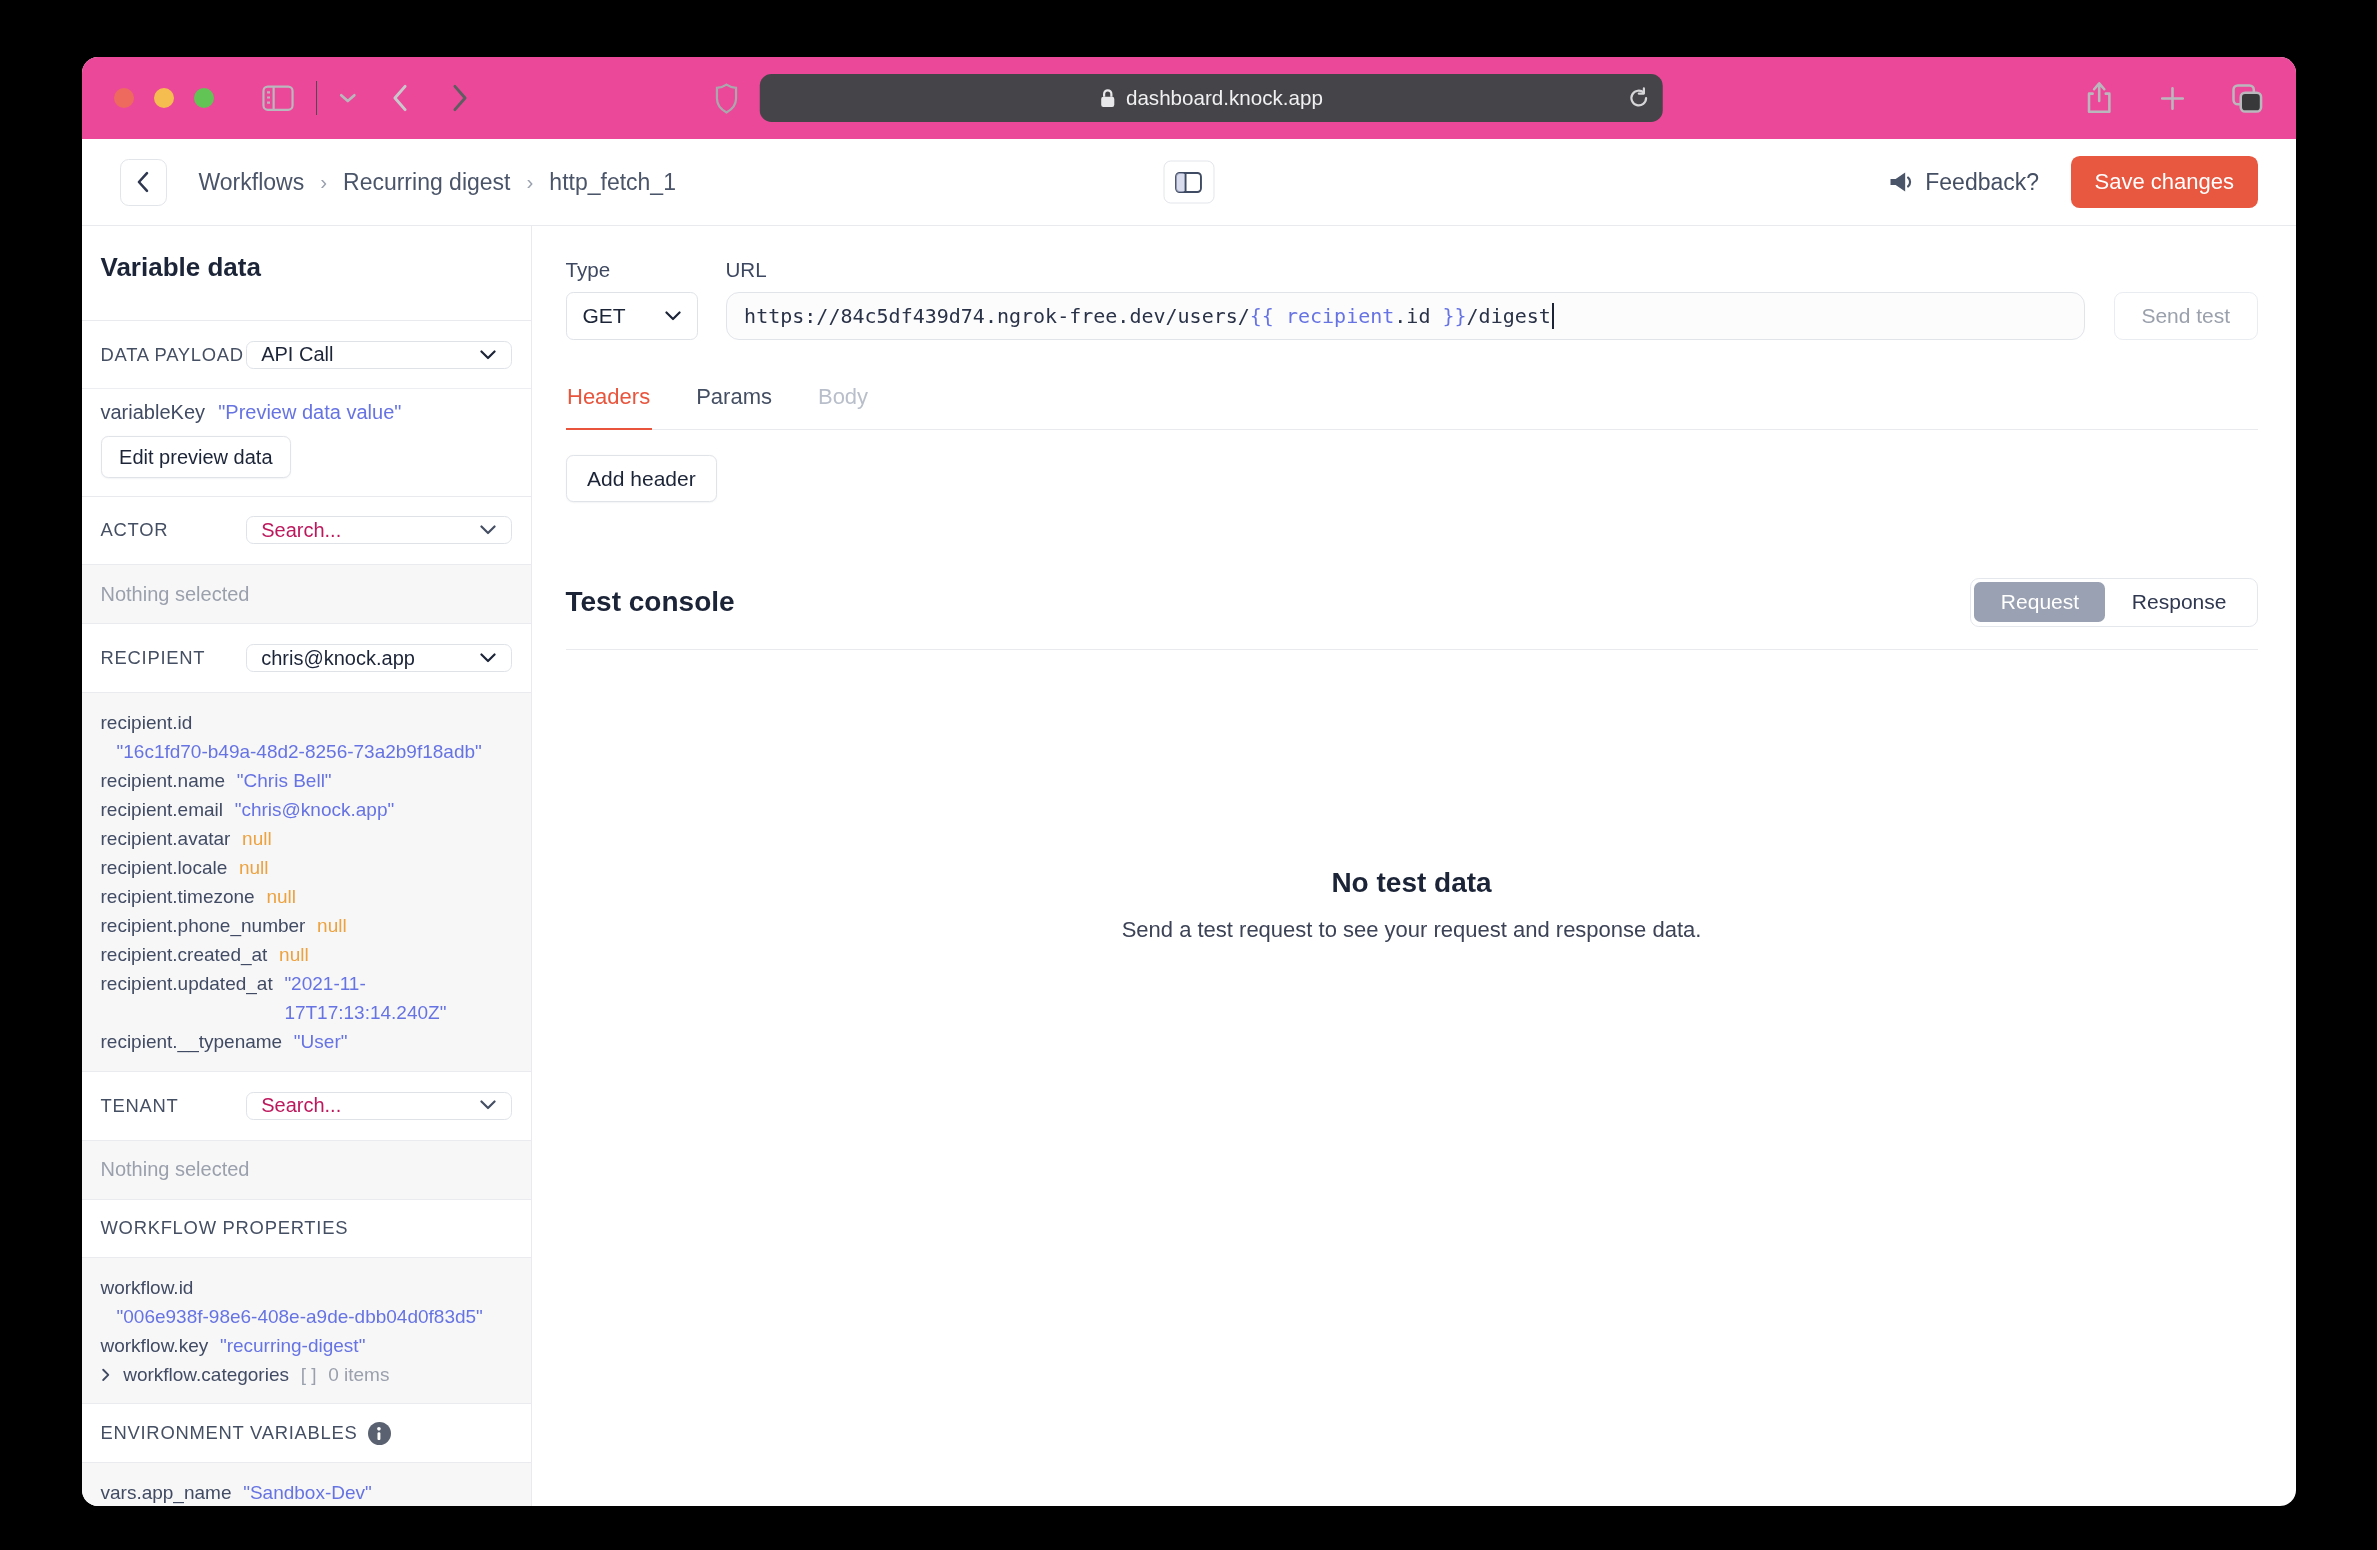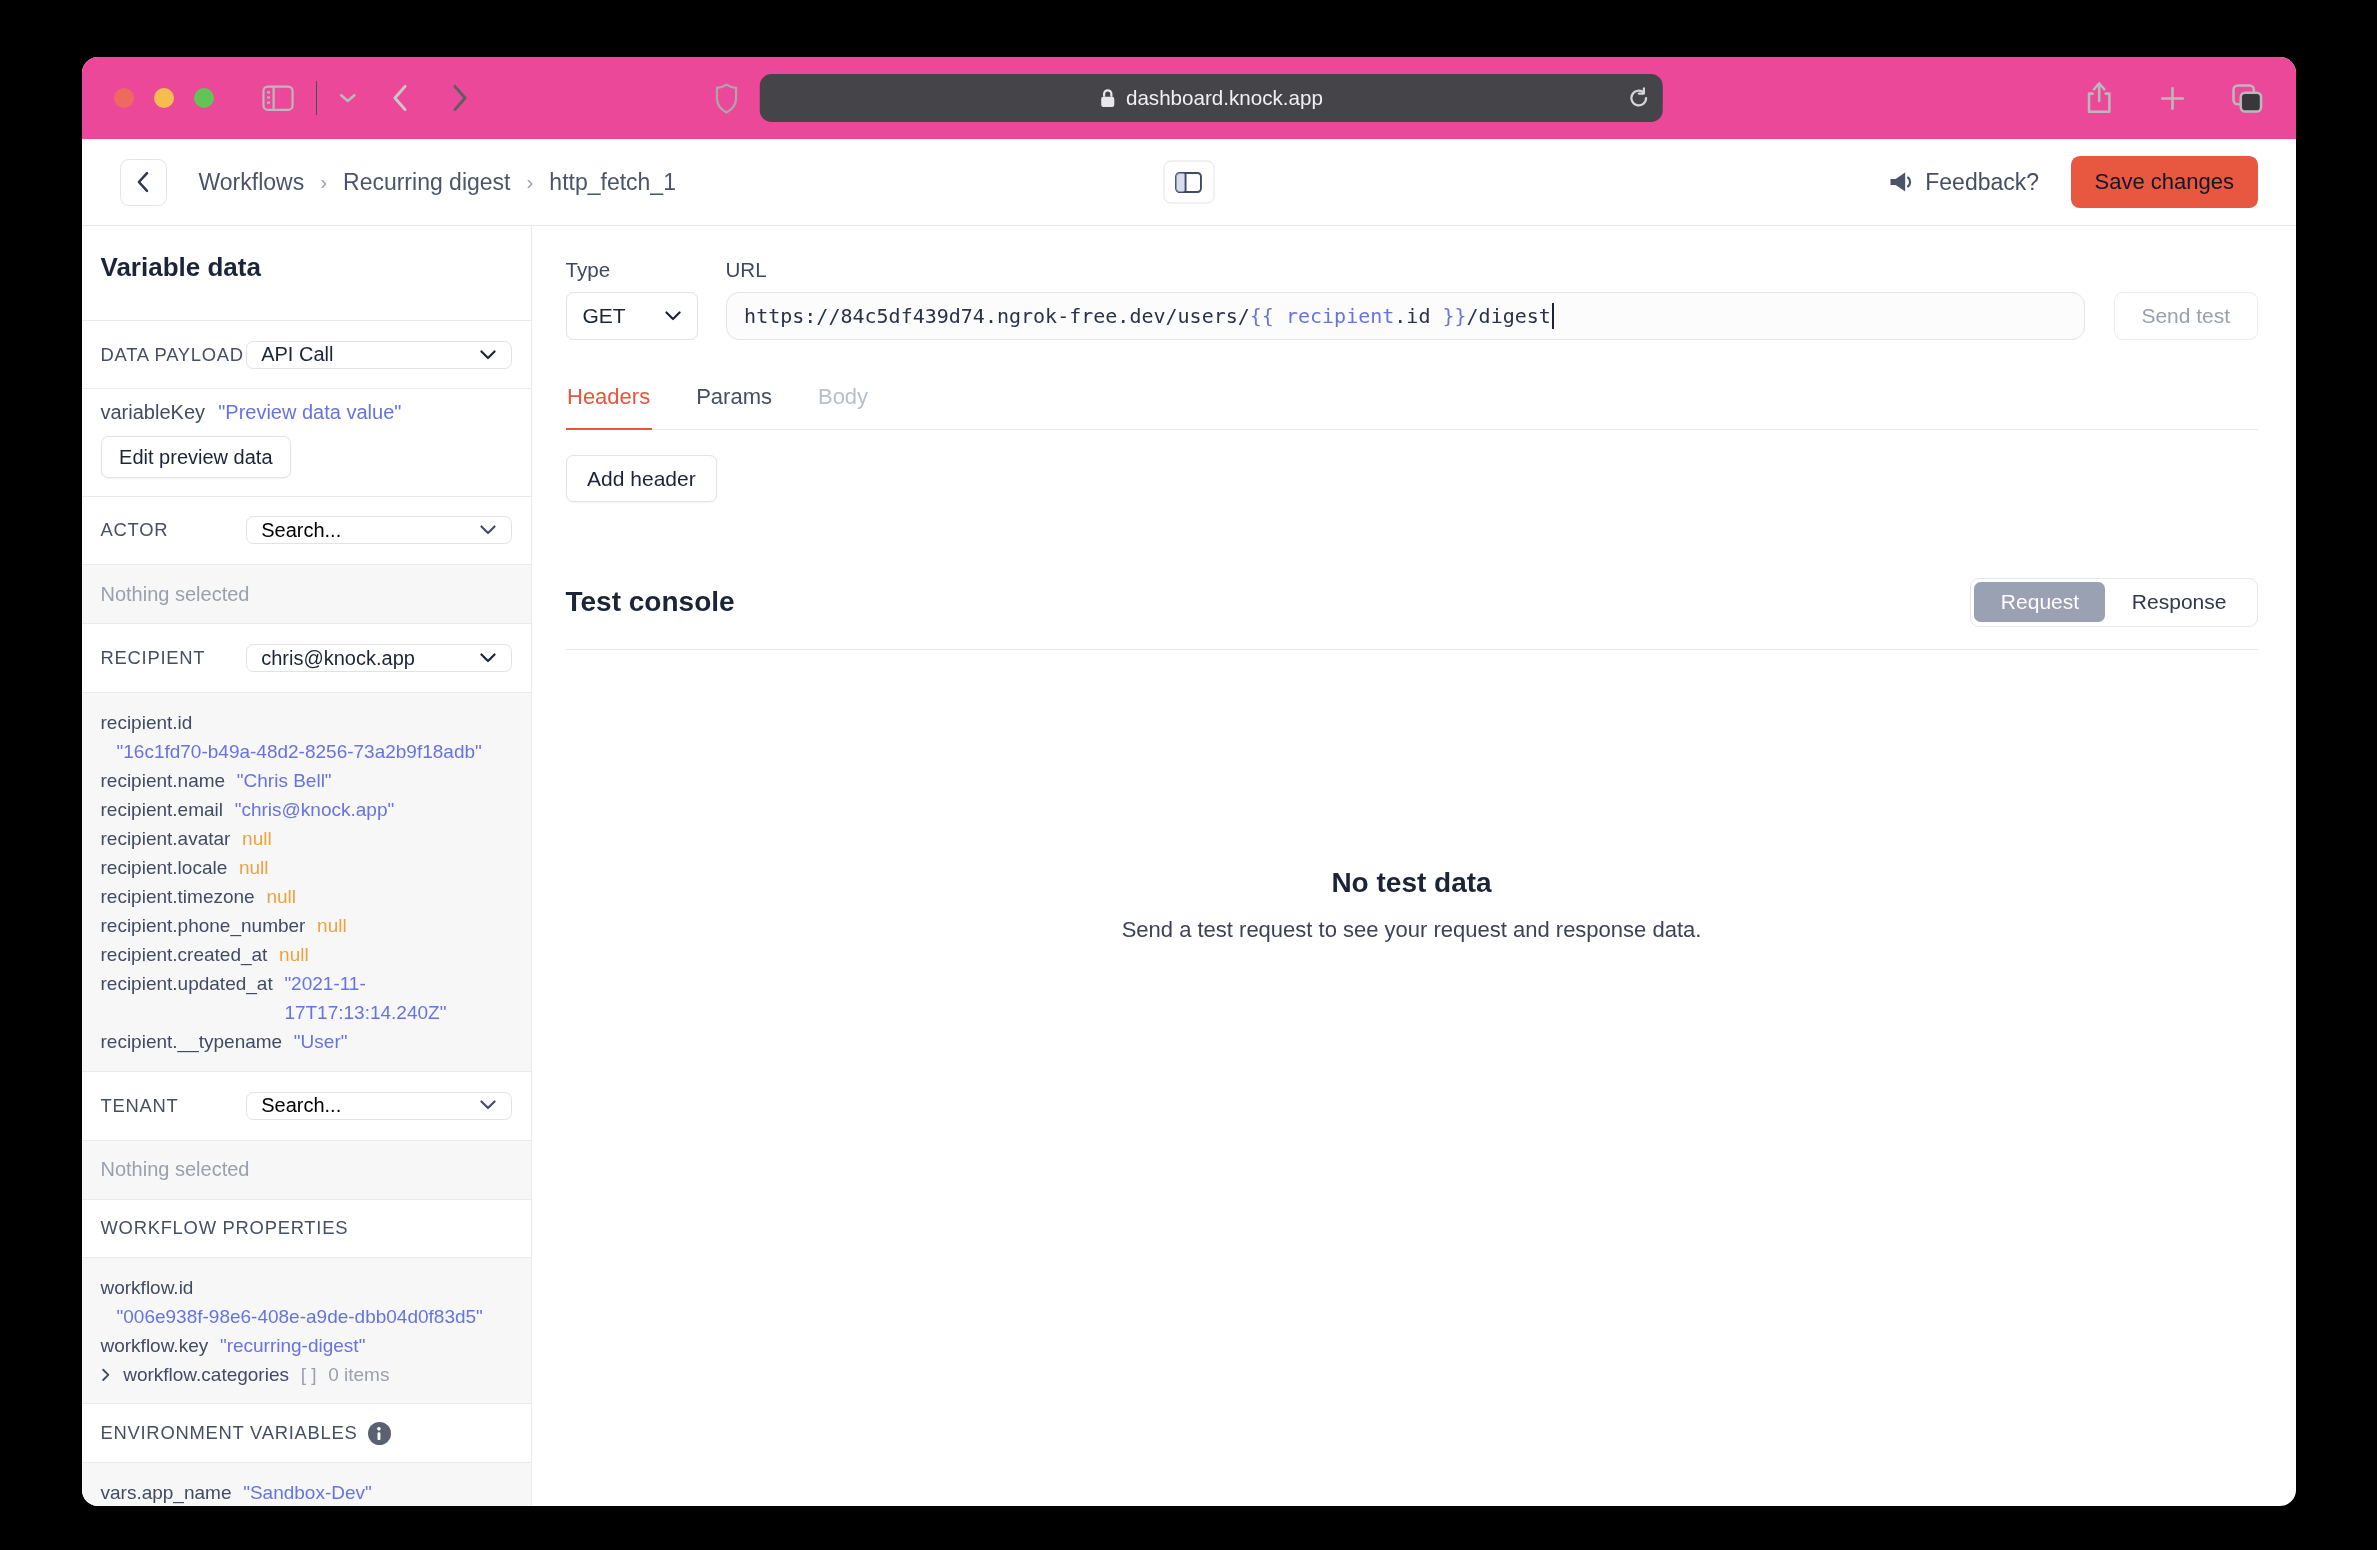--- a/index.html
+++ b/index.html
@@ -52,41 +52,41 @@
   .breadcrumb { display: flex; align-items: center; gap: 16px; margin-left: 32px; font-size: 23px; color: #4b5569; justify-content: space-between; }
   .breadcrumb .sep { color: #99a0ae; font-size: 20.6px; }
   .panel-toggle {
     position: absolute; left: 50%; top: 50%; transform: translate(-50%,-50%);
     width: 51px; height: 43px; border: 0.7px solid #e2e5ea; border-radius: 7.3px;
     background: #fff; display: flex; align-items: center; justify-content: center; cursor: pointer;
   }
   .hdr-right { margin-left: auto; display: flex; align-items: center; gap: 32px; }
   .feedback { display: flex; align-items: center; gap: 11.7px; font-size: 23px; color: #454f63; background: none; border: 0; cursor: pointer; }
   .save-btn {
-    background: #e8573f; color: #0f172a; border: 0; border-radius: 8.8px;
+    background: #e8573f; color: #ffffff; border: 0; border-radius: 8.8px;
     font-size: 22px; padding: 13.2px 23.5px; cursor: pointer; font-family: inherit;
   }
 
   
   .main { display: flex; height: 1281px; }
 
   
   .sidebar { width: 450px; border-right: 0.7px solid #e8eaee; overflow: hidden; flex-shrink: 0; }
   .sb-title { font-size: 26px; font-weight: bold; color: #1c2438; padding: 26.4px 19px 37px; }
   .sb-row {
     display: flex; align-items: center; justify-content: space-between;
     padding: 11px 19px; border-top: 0.7px solid #e8eaee; min-height: 68px;
   }
   .sb-label { font-size: 18.4px; font-weight: 500; color: #454f63; letter-spacing: .04em; display: flex; align-items: center; gap: 8.8px; }
   .select {
     width: 266px; height: 28px; border: 0.7px solid #dfe3e8; border-radius: 7.3px;
     background: #fff; display: flex; align-items: center; justify-content: space-between;
     padding: 0 14.7px; font-size: 20px; color: #1c2438; cursor: pointer;
   }
-  .select .ph { color: #000000; }
+  .select .ph { color: #be185d; }
   .preview-sec { padding: 11.7px 19px 17.6px; border-top: 0.7px solid #eceef1; }
   .preview-line { font-size: 20px; display: flex; gap: 13.2px; }
   .kv-key { color: #414b63; }
   .str { color: #6673e2; }
   .nul { color: #eda23f; }
   .mut { color: #9aa0ac; }
   .btn-light {
     margin-top: 11.7px; background: #fff; border: 0.7px solid #e0e3e8; border-radius: 7.3px;
     font-size: 20px; color: #1c2438; padding: 8.8px 17.6px; cursor: pointer; font-family: inherit;
     box-shadow: 0 0.7px 1.5px rgba(20,30,60,.05);

